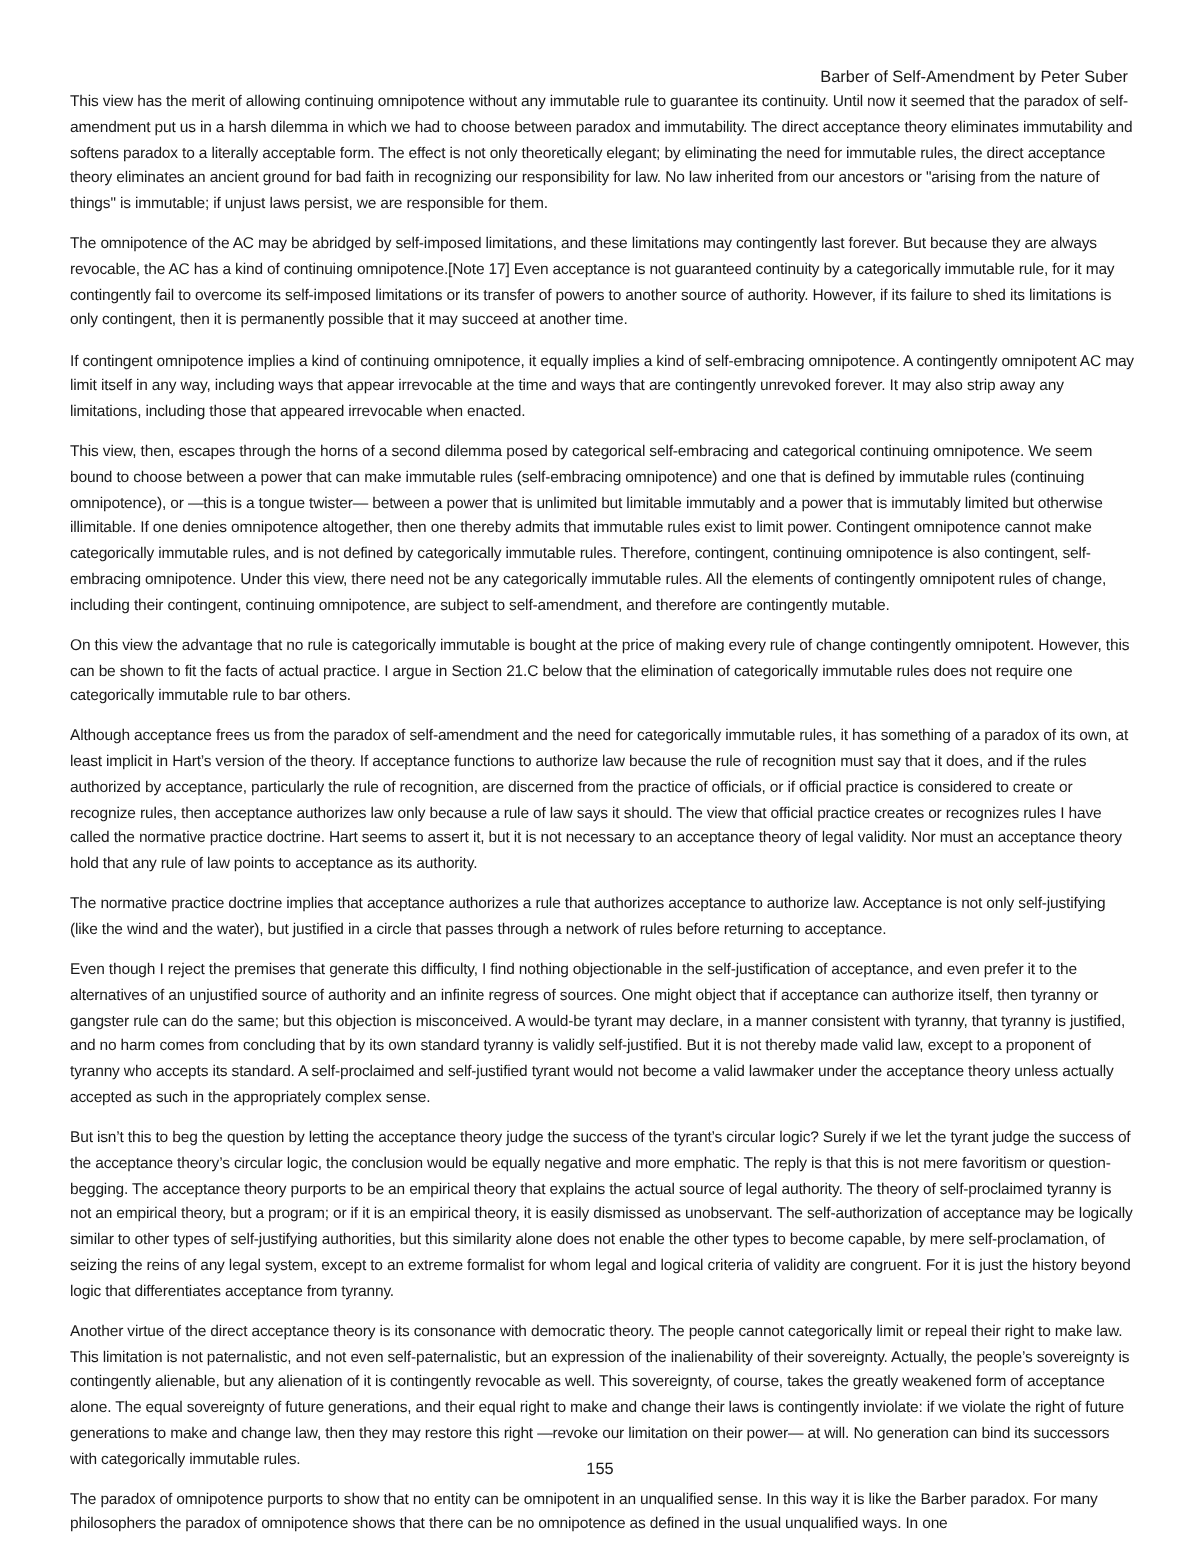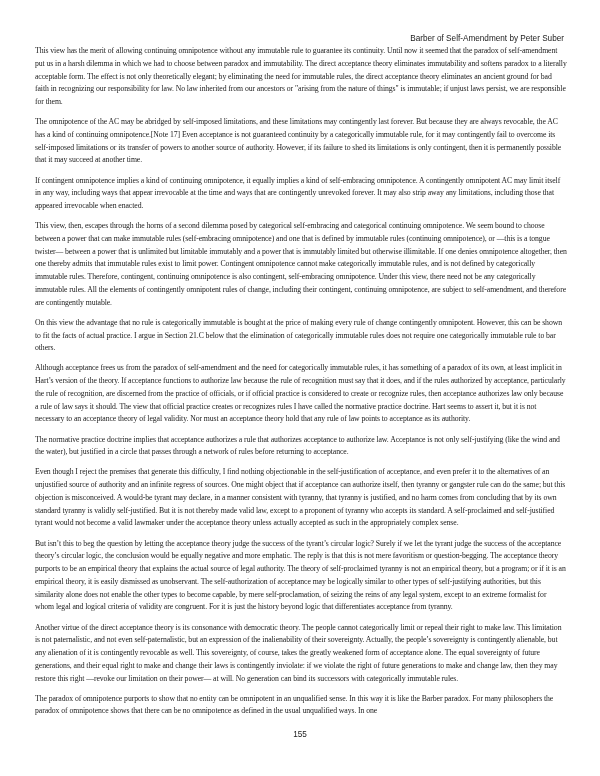--- a/index.html
+++ b/index.html
@@ -1,20 +1,20 @@
 <!DOCTYPE html>
 <html><head>
 <meta charset="utf-8">
 <style>
   html, body { margin: 0; padding: 0; background: #ffffff; }
   body { width: 600px; height: 776px; position: relative; overflow: hidden;
     font-family: "Liberation Sans", sans-serif; color: #1a1a1a; }
   .header { position: absolute; top: 33px; right: 36px; font-size: 8.2px; line-height: 11px; }
   .content { position: absolute; top: 45px; left: 35px; width: 532px; font-size: 7.75px; line-height: 12.75px; letter-spacing: -0.08px; }
-  .content p { margin: 0 0 7.4px 0; font-family: Liberation Serif, serif; }
+  .content p { margin: 0 0 7.4px 0; }
   .footer { position: absolute; top: 730px; left: 0; width: 600px; text-align: center; font-size: 8.2px; }
 </style>
 </head>
 <body>
 
 <div class="header">Barber of Self-Amendment by Peter Suber</div>
 
 <div class="content">
   <p>This view has the merit of allowing continuing omnipotence without any immutable rule to guarantee its continuity. Until now it seemed that the paradox of self-amendment put us in a harsh dilemma in which we had to choose between paradox and immutability. The direct acceptance theory eliminates immutability and softens paradox to a literally acceptable form. The effect is not only theoretically elegant; by eliminating the need for immutable rules, the direct acceptance theory eliminates an ancient ground for bad faith in recognizing our responsibility for law. No law inherited from our ancestors or "arising from the nature of things" is immutable; if unjust laws persist, we are responsible for them.</p>
   <p>The omnipotence of the AC may be abridged by self-imposed limitations, and these limitations may contingently last forever. But because they are always revocable, the AC has a kind of continuing omnipotence.[Note 17] Even acceptance is not guaranteed continuity by a categorically immutable rule, for it may contingently fail to overcome its self-imposed limitations or its transfer of powers to another source of authority. However, if its failure to shed its limitations is only contingent, then it is permanently possible that it may succeed at another time.</p>

